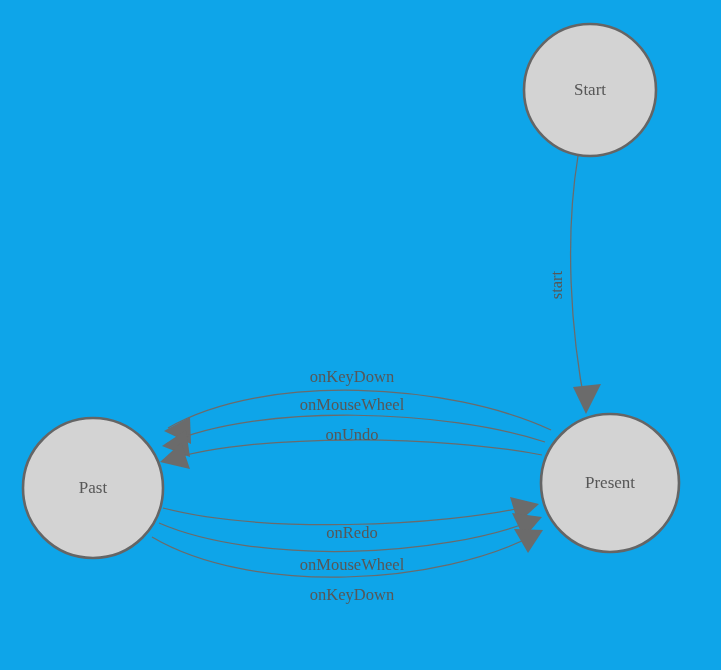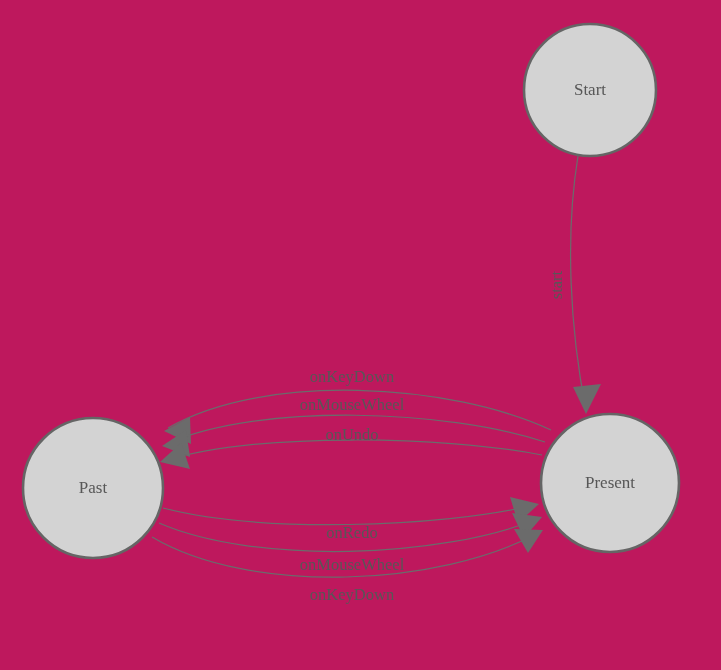--- a/index.html
+++ b/index.html
@@ -11,21 +11,21 @@
   body {
     width: 721px;
     height: 670px;
     overflow: hidden;
     font-family: "Liberation Serif", "DejaVu Serif", serif;
   }
   #diagram-canvas {
     position: relative;
     width: 721px;
     height: 670px;
-    background: #be185d;
+    background: #0ea5e9;
   }
   svg#graph {
     display: block;
     width: 721px;
     height: 670px;
   }
   .node-circle {
     fill: #d3d3d3;
     stroke: #656565;
     stroke-width: 2.6;

